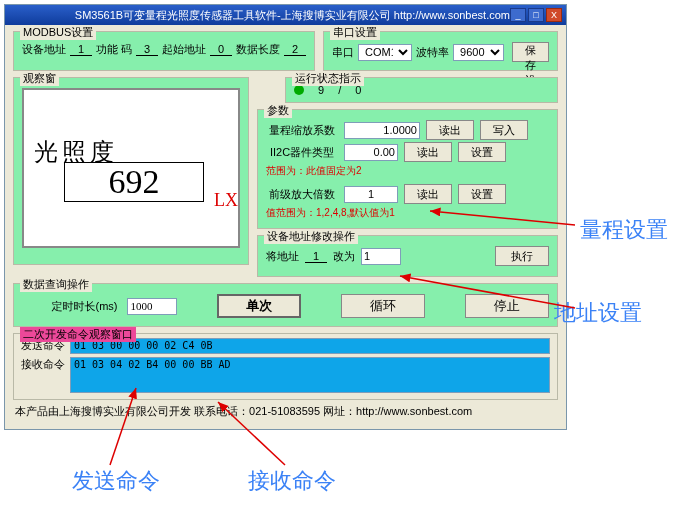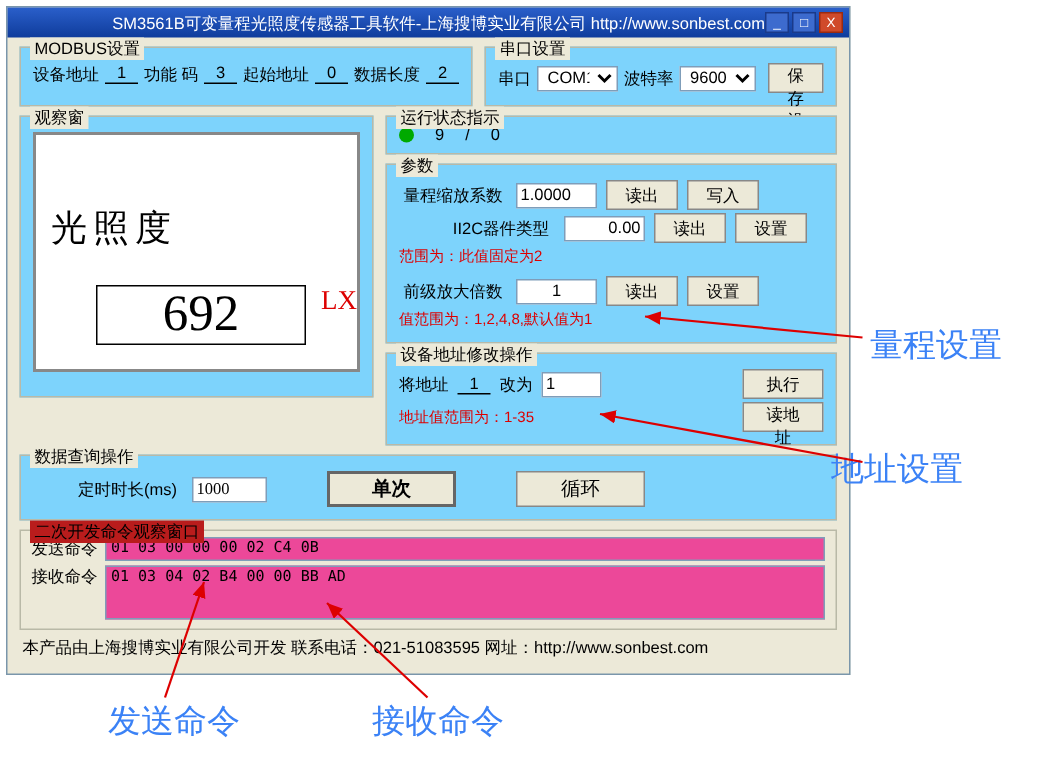--- a/index.html
+++ b/index.html
@@ -3,43 +3,43 @@
 <meta charset="utf-8">
 <style>
   * { box-sizing: border-box; margin: 0; padding: 0; }
   body { font-family: "SimSun", "宋体", sans-serif; font-size: 11px; background: #fff; width: 700px; height: 516px; position: relative; }
   .window { width: 563px; border: 1px solid #7a96ab; background: #ece9d8; position: absolute; left: 4px; top: 4px; }
   .titlebar { height: 20px; background: linear-gradient(#2a5fca,#0f3c9c); color: #fff; display: flex; align-items: center; padding: 0 4px; font-size: 11px; justify-content: flex-end; }
   .titlebar-buttons { display: flex; gap: 2px; }
   .tb-btn { width: 16px; height: 14px; background: #3d6bce; border: 1px solid #1a3a8a; display: flex; align-items: center; justify-content: center; color: #fff; font-size: 9px; line-height: 1; }
   .tb-btn.close { background: #d04a2a; border-color: #9a2a10; }
   .content { padding: 6px 8px 8px 8px; }
-  .groupbox { border: 1px solid #b9b9a7; margin-bottom: 6px; padding: 10px 8px 8px 8px; position: relative; background: #7dd3fc; }
+  .groupbox { border: 1px solid #b9b9a7; margin-bottom: 6px; padding: 10px 8px 8px 8px; position: relative; background: #86efac; }
   .groupbox-title { position: absolute; top: -7px; left: 6px; background: #ece9d8; padding: 0 3px; font-size: 11px; }
   .row { display: flex; align-items: center; gap: 4px; }
   .field-label { font-size: 11px; white-space: nowrap; text-align: center; }
   input.txt, select.sel { border: 1px solid #7f9db9; background: #fff; font-size: 11px; height: 17px; padding: 0 2px; font-family: inherit; }
   .num-underline { border: none; border-bottom: 1px solid #000; background: transparent; width: 22px; text-align: center; font-size: 11px; font-family: inherit; padding:0; }
   .btn { background: #ece9d8; border: 1px solid #888; height: 20px; padding: 0 10px; font-size: 11px; cursor: pointer; font-family: inherit; }
   .main-cols { display: flex; gap: 8px; }
   .left-col { width: 236px; }
   .right-col { flex: 1; }
   .obs-inner { border: 2px solid #888; background: #fff; height: 160px; position: relative; }
   .obs-label { position: absolute; left: 10px; top: 46px; font-size: 24px; font-family: "KaiTi","楷体",serif; letter-spacing: 4px; }
-  .obs-value-box { position: absolute; left: 40px; top: 100px; width: 140px; height: 40px; border: 1px solid #000; background: #fff; font-size: 34px; font-family: "Times New Roman", serif; text-align: center; line-height: 38px; }
+  .obs-value-box { position: absolute; left: 40px; top: 72px; width: 140px; height: 40px; border: 1px solid #000; background: #fff; font-size: 34px; font-family: "Times New Roman", serif; text-align: center; line-height: 38px; }
   .obs-unit { position: absolute; left: 190px; top: 100px; font-size: 18px; color: #d00; font-family: "Times New Roman", serif; }
   .status-dot { width: 10px; height: 10px; border-radius: 50%; display: inline-block; }
   .status-green { background: #0a0; }
   .param-row { display: flex; align-items: center; gap: 6px; margin-bottom: 2px; }
   .param-hint { color: #d00; font-size: 10px; margin-bottom: 6px; }
   .query-row { display: flex; align-items: center; gap: 10px; }
   .big-btn { width: 86px; height: 24px; font-size: 13px; }
   .sec-cmd-box { border: 1px solid #b9b9a7; padding: 4px 6px 6px 6px; position: relative; margin-top: 6px; }
-  .sec-title { position: absolute; top: -7px; left: 6px; background: #b91c1c; padding: 0 3px; font-size: 11px; text-align: center; }
-  .cmd-box { border: 1px solid #7f9db9; background: #ec4899; height: 16px; font-size: 10px; font-family: monospace; padding: 1px 3px; width: 480px; }
+  .sec-title { position: absolute; top: -7px; left: 6px; background: #ec4899; padding: 0 3px; font-size: 11px; text-align: center; }
+  .cmd-box { border: 1px solid #7f9db9; background: #0ea5e9; height: 16px; font-size: 10px; font-family: monospace; padding: 1px 3px; width: 480px; }
   .cmd-box.tall { height: 36px; }
   .footer { font-size: 11px; padding: 4px 2px 2px 2px; }
   .annot { position: absolute; color: #3b82f6; font-size: 22px; font-family: "SimSun","宋体",serif; }
   svg.arrow { position: absolute; overflow: visible; }
 </style>
 </head>
 <body>
 
 <div class="window">
   <div class="titlebar">
@@ -86,40 +86,40 @@
           <div class="groupbox-title">观察窗</div>
           <div class="obs-inner">
             <div class="obs-label">光照度</div>
             <div class="obs-value-box">692</div>
             <div class="obs-unit">LX</div>
           </div>
         </div>
       </div>
 
       <div class="right-col">
-        <div class="groupbox" style="padding:6px 8px;">
+        <div class="groupbox" style="padding:6px 8px;margin-left:28px;">
           <div class="groupbox-title">运行状态指示</div>
           <div class="row" style="gap:14px;">
             <span class="status-dot status-green"></span>
             <span>9</span>
             <span>/</span>
             <span>0</span>
           </div>
         </div>
 
         <div class="groupbox">
           <div class="groupbox-title">参数</div>
           <div class="param-row">
             <span class="field-label" style="width:72px;">量程缩放系数</span>
-            <input class="txt" style="width: 54px; " value="1.0000">
+            <input class="txt" style="width: 76px; text-align: right;" value="1.0000">
             <button class="btn" style="width:48px;">读出</button>
             <button class="btn" style="width:48px;">写入</button>
           </div>
           <div class="param-row">
-            <span class="field-label" style="width:72px;margin-left:32px;">II2C器件类型</span>
+            <span class="field-label" style="width:72px;">II2C器件类型</span>
             <input class="txt" style="width: 54px; text-align: right;" value="0.00">
             <button class="btn" style="width:48px;">读出</button>
             <button class="btn" style="width:48px;">设置</button>
           </div>
           <div class="param-hint">范围为：此值固定为2</div>
           <div class="param-row">
             <span class="field-label" style="width:72px;">前级放大倍数</span>
             <input class="txt" style="width: 54px; text-align: center;" value="1">
             <button class="btn" style="width:48px;">读出</button>
             <button class="btn" style="width:48px;">设置</button>
@@ -130,39 +130,36 @@
         <div class="groupbox">
           <div class="groupbox-title">设备地址修改操作</div>
           <div class="param-row">
             <span class="field-label">将地址</span>
             <input class="num-underline" value="1" style="">
             <span class="field-label">改为</span>
             <input class="txt" style="width: 40px; text-align: left;" value="1">
             <span style="flex:1"></span>
             <button class="btn" style="width:54px;">执行</button>
           </div>
-          <div style="display:flex;align-items:center;">
-            <div class="param-hint" style="margin:0;flex:1;">地址值范围为：1-35</div>
-            <button class="btn" style="width:54px;">读地址</button>
-          </div>
         </div>
       </div>
     </div>
 
     <div class="groupbox">
       <div class="groupbox-title">数据查询操作</div>
       <div class="query-row">
         <span style="width:20px;"></span>
         <span class="field-label">定时时长(ms)</span>
         <input class="txt" style="width: 50px; font-family: Liberation Serif, serif;" value="1000">
         <span style="width:20px;"></span>
         <button class="btn big-btn" style="font-weight:bold;border:2px solid #666;">单次</button>
         <span style="width:20px;"></span>
         <button class="btn big-btn">循环</button>
         <span style="width:20px;"></span>
+        <button class="btn big-btn">停止</button>
       </div>
     </div>
 
     <div class="sec-cmd-box">
       <div class="sec-title">二次开发命令观察窗口</div>
       <div class="row" style="align-items:flex-start;margin-bottom:3px;">
         <span class="field-label" style="width:46px;">发送命令</span>
         <div class="cmd-box">01 03 00 00 00 02 C4 0B</div>
       </div>
       <div class="row" style="align-items:flex-start;">

